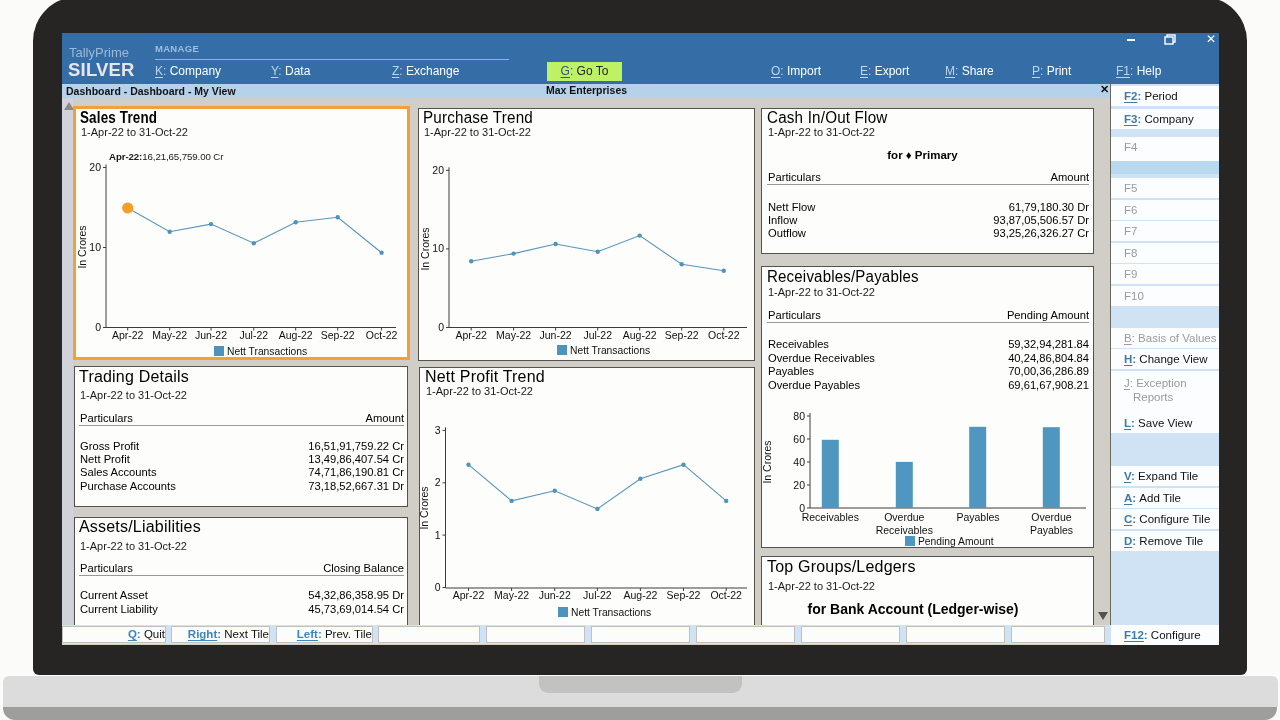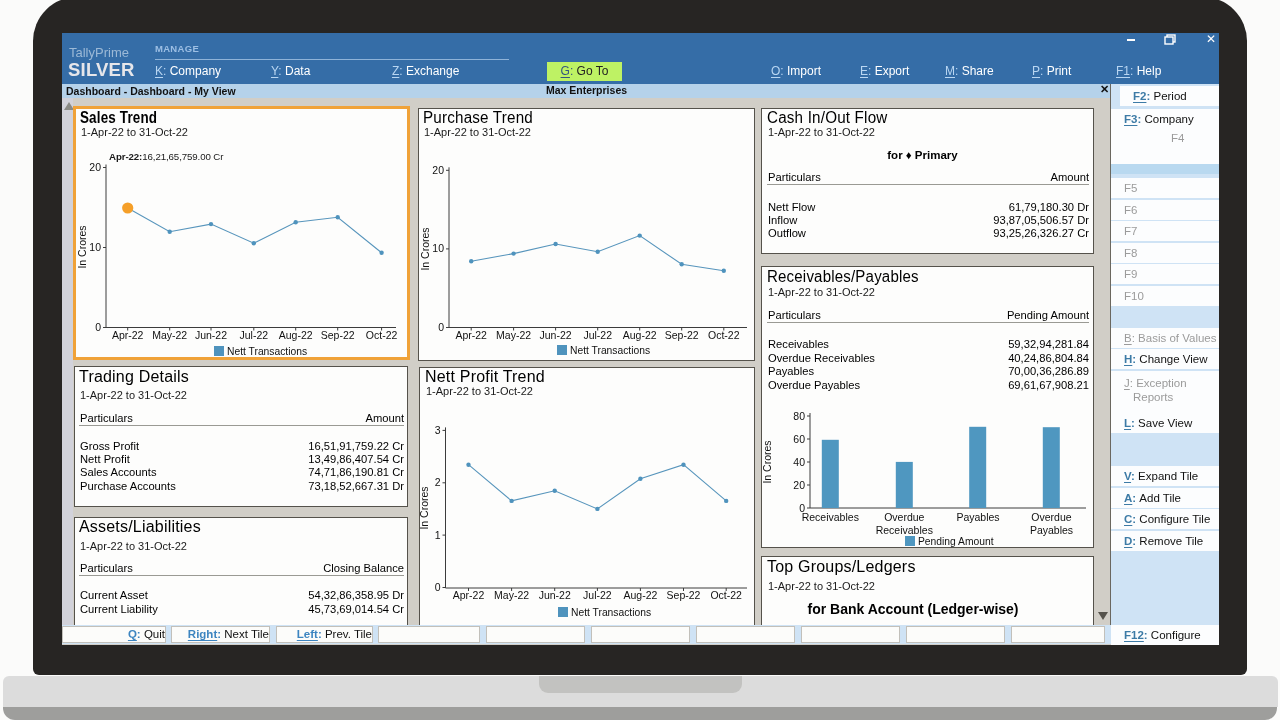--- a/index.html
+++ b/index.html
@@ -290,23 +290,23 @@
       <div class="row" style="left:5px;top:84.5px;">Current Liability</div>
       <div class="amt" style="right:3px;top:84.5px;">45,73,69,014.54 Cr</div>
     </div>
     <div class="tile" style="left:699px;top:523px;width:333px;height:69px;border-bottom:none;">
       <div class="t" style="left:5px;top:1px;">Top Groups/Ledgers</div>
       <div class="s" style="left:6px;top:23px;">1-Apr-22 to 31-Oct-22</div>
       <div class="hdr" style="left:0;top:44px;width:302px;text-align:center;font-weight:bold;font-size:14px;">for Bank Account (Ledger-wise)</div>
     </div>
     <div id="sidebar" class="abs">
       <div class="shl abs" style="top:68.7px;height:21.4px;"></div>
-      <div class="srow" style="top:2.2px;height:20px;margin-left:9px;"><span class="k"><u>F2</u>:</span><span class="lbl">&nbsp;Period</span></div>
+      <div class="srow" style="top:2.2px;height:20px;"><span class="k"><u>F2</u>:</span><span class="lbl">&nbsp;Period</span></div>
       <div class="srow" style="top:25.3px;height:20px;"><span class="k"><u>F3</u>:</span><span class="lbl">&nbsp;Company</span></div>
-      <div class="srow dis" style="top:44px;height:36px;padding-left:47px;"><span class="k">F4</span></div>
+      <div class="srow dis" style="top:53px;height:24px;"><span class="k">F4</span></div>
       <div class="srow dis" style="top:94.0px;height:20px;"><span class="k">F5</span></div>
       <div class="srow dis" style="top:115.5px;height:20px;"><span class="k">F6</span></div>
       <div class="srow dis" style="top:137.0px;height:20px;"><span class="k">F7</span></div>
       <div class="srow dis" style="top:158.5px;height:20px;"><span class="k">F8</span></div>
       <div class="srow dis" style="top:180.0px;height:20px;"><span class="k">F9</span></div>
       <div class="srow dis" style="top:201.5px;height:20px;"><span class="k">F10</span></div>
       <div class="srow dis" style="top:244.0px;height:20px;"><span class="k"><u>B</u>:</span><span class="lbl">&nbsp;Basis of Values</span></div>
       <div class="srow" style="top:265.4px;height:20px;"><span class="k"><u>H</u>:</span><span class="lbl">&nbsp;Change View</span></div>
       <div class="srow dis" style="top:287.0px;height:41.5px;">
         <div style="line-height:14px;padding-top:5px;"><span class="k"><u>J</u>:</span><span class="lbl" style="display:inline-block;vertical-align:top;">&nbsp;Exception<br>Reports</span></div>

